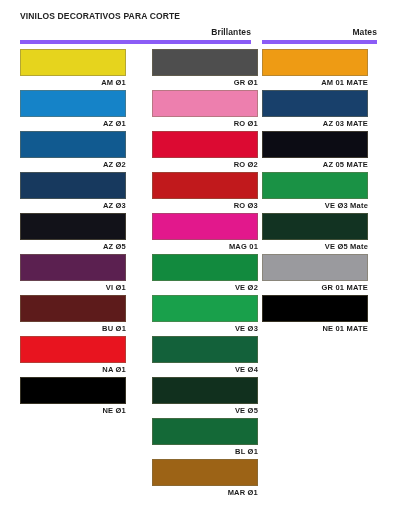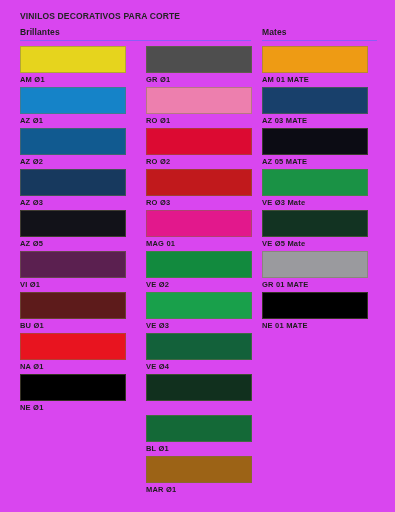--- a/index.html
+++ b/index.html
@@ -46,28 +46,28 @@
   .group-brillantes { left: 20px; width: 231px; }
   .group-mates { left: 262px; width: 115px; }
 
   .group-header {
     font-size: 8.5px;
     font-weight: bold;
     color: #1f1f1f;
     letter-spacing: 0.1px;
     padding-bottom: 2px;
     margin: 0 0 5px 0;
-    border-bottom: 1px solid #8b5cf6;
+    border-bottom: 4px solid #8b5cf6;
     line-height: 11px;
   }
 
   .col-wrap {
     display: flex;
     flex-direction: row;
-    gap: 20px;
+    gap: 26px;
   }
   .col {
     display: flex;
     flex-direction: column;
     width: 106px;
   }
 
   .swatch-row {
     height: 41px;
     position: relative;
@@ -85,21 +85,21 @@
     color: #1c1c1c;
     letter-spacing: 0.2px;
     line-height: 12px;
     padding-top: 1px;
     white-space: nowrap;
   }
 </style>
 </head>
 <body style="background: rgb(236, 236, 237);">
 
-<div class="sheet" style="background: #d946ef;">
+<div class="sheet" style="background: #ffffff; text-align: right;">
 
   <div class="doc-title">VINILOS DECORATIVOS PARA CORTE</div>
 
   <div class="columns">
 
     <div class="group group-brillantes">
       <div class="group-header">Brillantes</div>
       <div class="col-wrap">
 
         <div class="col">
@@ -169,20 +169,21 @@
           <div class="swatch-row">
             <span class="swatch" style="background:#19a04b;"></span>
             <div class="swatch-label">VE Ø3</div>
           </div>
           <div class="swatch-row">
             <span class="swatch" style="background:#13613a;"></span>
             <div class="swatch-label">VE Ø4</div>
           </div>
           <div class="swatch-row">
             <span class="swatch" style="background:#11301e;"></span>
+            <div class="swatch-label">VE Ø5</div>
           </div>
           <div class="swatch-row">
             <span class="swatch" style="background:#146937;"></span>
             <div class="swatch-label">BL Ø1</div>
           </div>
           <div class="swatch-row">
             <span class="swatch" style="background:#9c6316;"></span>
             <div class="swatch-label">MAR Ø1</div>
           </div>
         </div>

